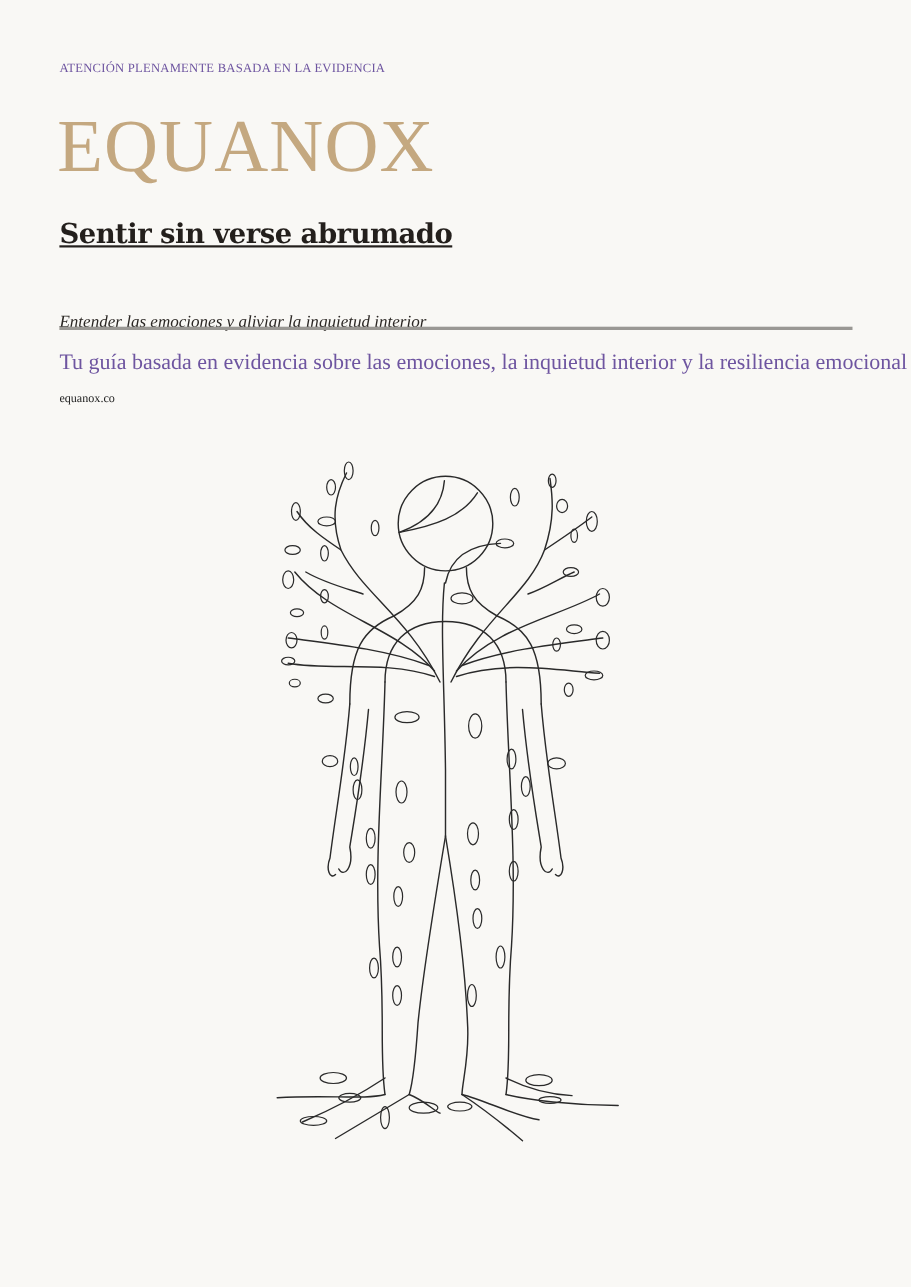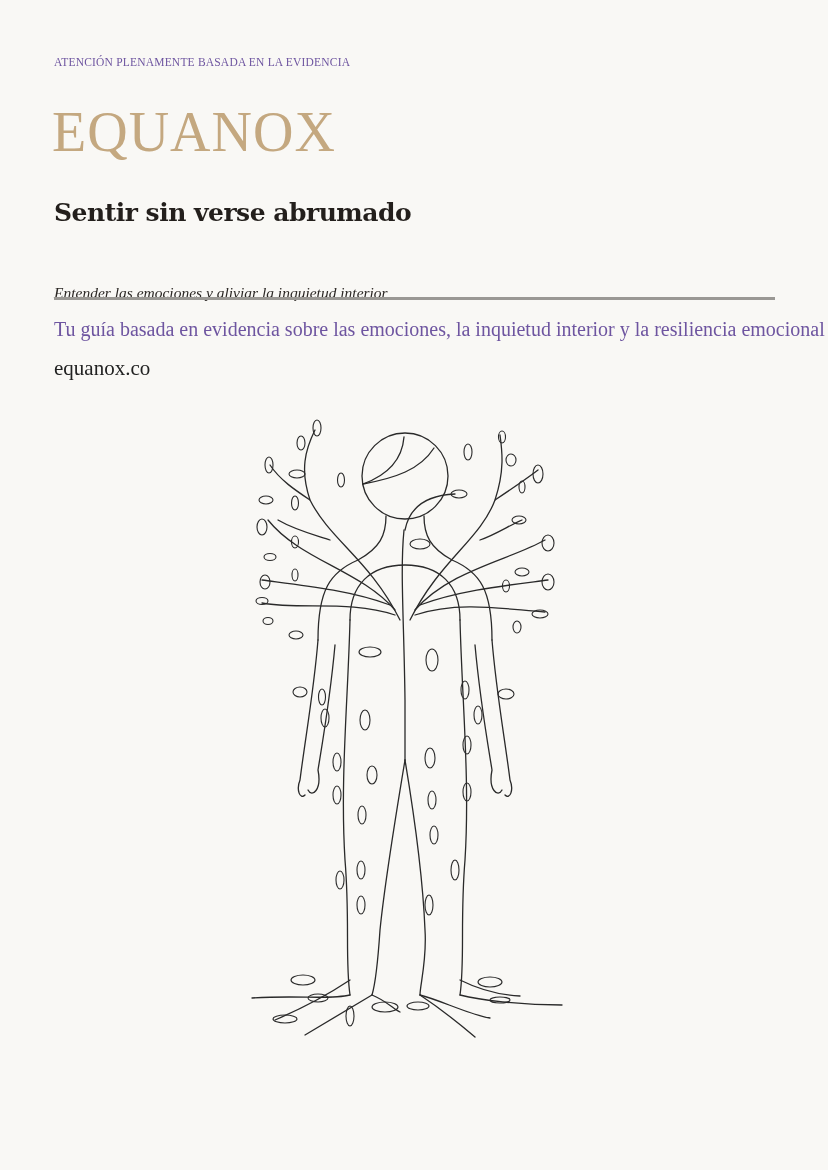--- a/index.html
+++ b/index.html
@@ -6,40 +6,40 @@
   body {
     width:828px; height:1170px; background:#f9f8f5; position:relative; overflow:hidden;
     font-family:"DejaVu Serif", serif; color:#222;
   }
   .eyebrow {
     position:absolute; left:54px; top:56px; font-family:"Liberation Serif", serif;
     font-size:11.5px; letter-spacing:0.2px; color:#6e55a0;
   }
   .brand {
     position:absolute; left:52px; top:92px; font-family:"Liberation Serif", serif;
-    font-size:56px; line-height:80px; color:#c4a880; letter-spacing:1px; font-weight:normal;
+    font-size:68px; line-height:80px; color:#c4a880; letter-spacing:1px; font-weight:normal;
   }
   .title {
     position:absolute; left:54px; top:198px; font-family:"DejaVu Serif", serif;
-    font-weight:bold; font-size:25px; color:#231f1c; letter-spacing:-0.5px;
+    font-weight:bold; font-size:25px; color:#231f1c; letter-spacing:-0.5px;text-decoration:underline;
   }
   .subtitle {
     position:absolute; left:54px; top:256px; font-family:"Liberation Serif", serif;
     font-style:italic; font-size:15.5px; color:#2b2724;margin-top:28px;
   }
   .divider {
     position:absolute; left:54px; top:297px; width:721px; height:3px; background:#9a9894;
   }
   .tagline {
     position:absolute; left:54px; top:318px; font-family:"Liberation Serif", serif;
     font-size:20px; color:#6e55a0;
   }
   .site {
     position:absolute; left:54px; top:356px; font-family:"Liberation Serif", serif;
-    font-size:21px; color:#222;
+    font-size:11px; color:#222;
   }
   .illustration { position:absolute; left:230px; top:410px; width:360px; height:640px; }
   .illustration svg { width:100%; height:100%; }
   .ln { fill:none; stroke:#2a2a2a; stroke-width:1.3; stroke-linecap:round; stroke-linejoin:round; }
   .lf { fill:none; stroke:#2a2a2a; stroke-width:1.1; }
 </style>
 </head>
 <body>
 
 <div class="eyebrow">ATENCIÓN PLENAMENTE BASADA EN LA EVIDENCIA</div>

